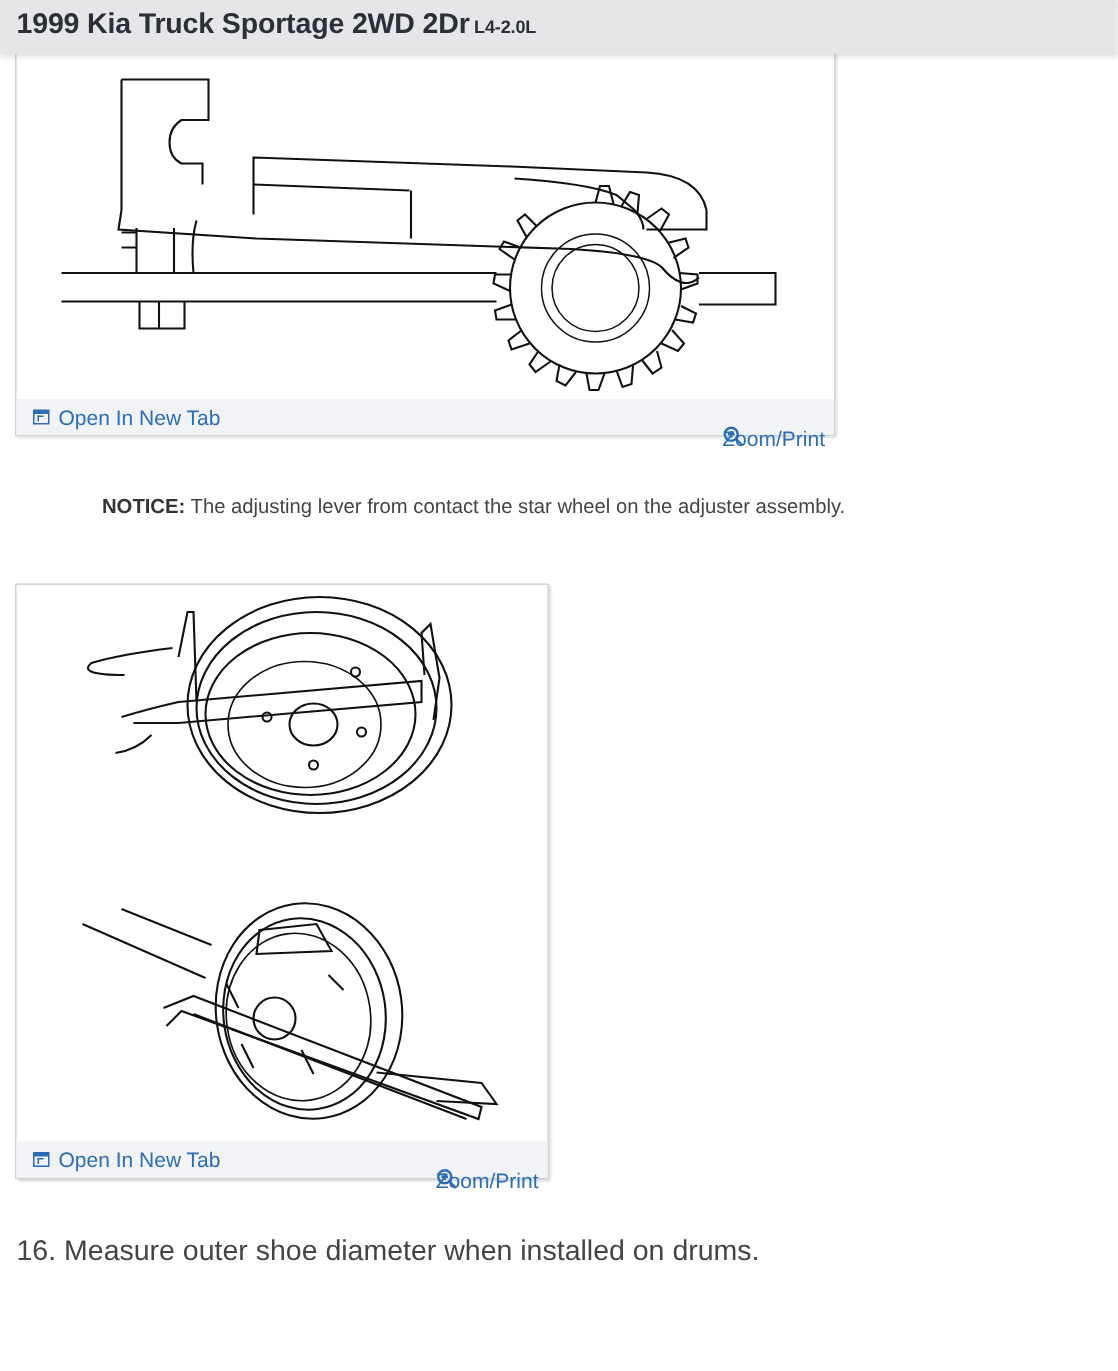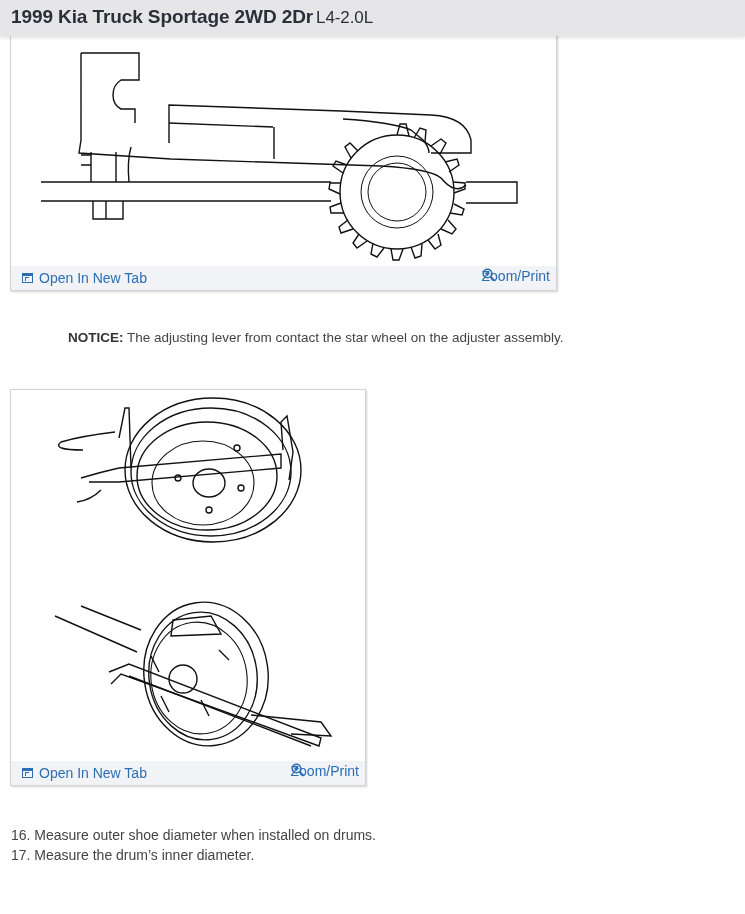--- a/index.html
+++ b/index.html
@@ -14,55 +14,55 @@
     position: absolute; left: 0; top: 0; width: 745px; height: 36px;
     background: #e6e6e8;
     box-shadow: 0 2px 4px rgba(0,0,0,0.12);
     z-index: 2;
   }
   .header .title {
     position: absolute; left: 11px; top: 6px;
     font-size: 19px; font-weight: bold; color: #2b2f38; letter-spacing: -0.1px;
   }
   .header .engine {
-    font-size: 17px; font-weight: normal; color: #2b2f38; margin-left: 3px;
+    font-size: 12px; font-weight: bold; color: #2b2f38; margin-left: 3px;
   }
   .figure {
     position: absolute;
     background: #ffffff;
     border: 1px solid #d3d3d3;
     box-shadow: 1px 1px 2px rgba(0,0,0,0.18);
   }
   .figure svg { position: absolute; left: 0; top: 0; }
   .fig-footer {
     position: absolute; left: 0; right: 0; bottom: 0; height: 24px;
     background: #f1f3f6;
   }
   .fig-link {
     position: absolute; top: 4px; font-size: 14px; color: #2c6db4;
     cursor: pointer; display: flex; align-items: center;
   }
   .fig-link.left { left: 11px; }
-  .fig-link.right { right: 6px; top: 2px; }
+  .fig-link.right { right: 6px; top: 18px; }
   .ico-newtab {
     width: 11px; height: 10px; border: 1.5px solid #2c6db4; box-sizing: border-box;
     border-top-width: 3px; margin-right: 6px; position: relative;
   }
   .ico-newtab::after {
     content: ""; position: absolute; left: 2px; top: 1px; width: 3px; height: 3px;
     border-left: 1.5px solid #2c6db4; border-top: 1.5px solid #2c6db4;
   }
   .ico-zoom { margin-right: 2px; position: relative; top: -3px; }
   .notice {
     position: absolute; left: 24px; top: 330px; font-size: 13.5px; color: #444;
   }
   .notice b { color: #333; padding-left: 44px; }
   .steps {
     position: absolute; left: 11px; top: 825px; width: 728px;
-    font-size: 14px; line-height: 20px; color: #444;
+    font-size: 19px; line-height: 20px; color: #444;
   }
   .steps div { margin: 0; }
 </style>
 </head>
 <body>
 
 <div class="header">
   <div class="title"><span>1999 Kia Truck Sportage 2WD 2Dr</span><span class="engine">L4-2.0L</span></div>
 </div>
 
@@ -150,14 +150,13 @@
           <circle cx="5.5" cy="5.5" r="4.3"></circle>
           <path d="M8.6 8.6 L13 13 M5.5 3.3 V7.7 M3.3 5.5 H7.7"></path>
         </svg>
       <span>Zoom/Print</span>
     </div>
   </div>
 </div>
 
 <div class="steps">
   <div>16. Measure outer shoe diameter when installed on drums.</div>
-  <div>17. Measure the drum’s inner diameter.</div>
 </div>
 
 </body></html>

